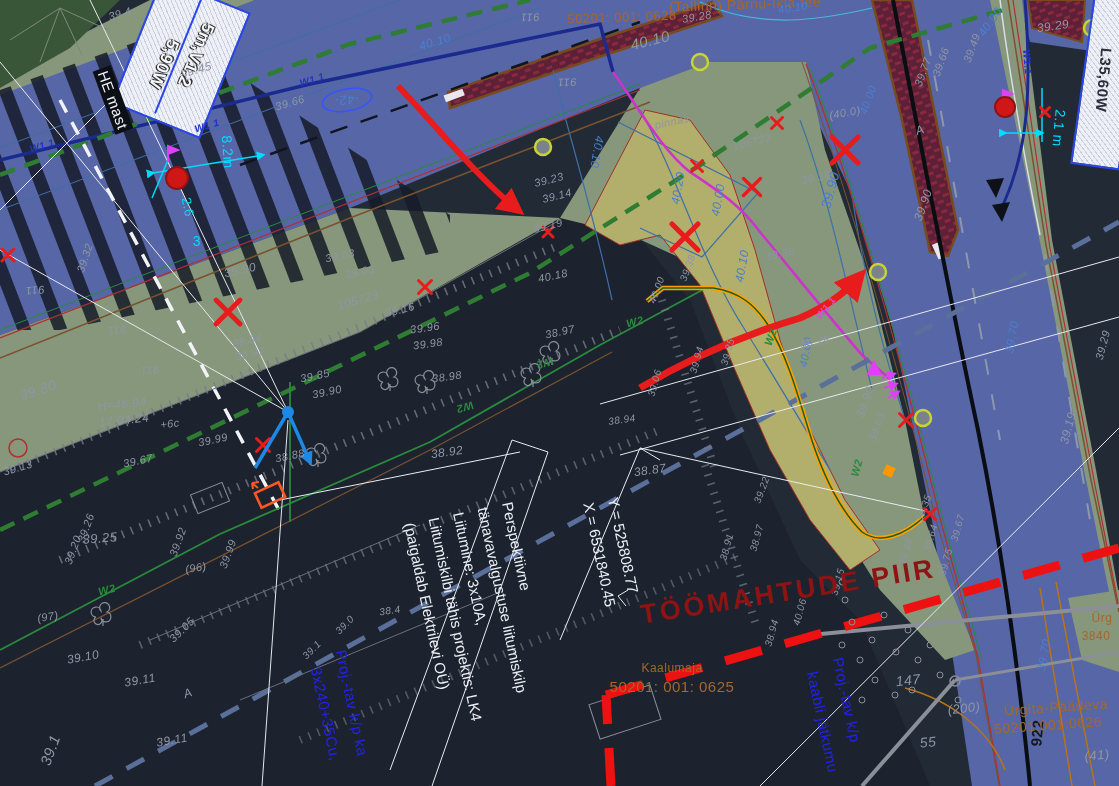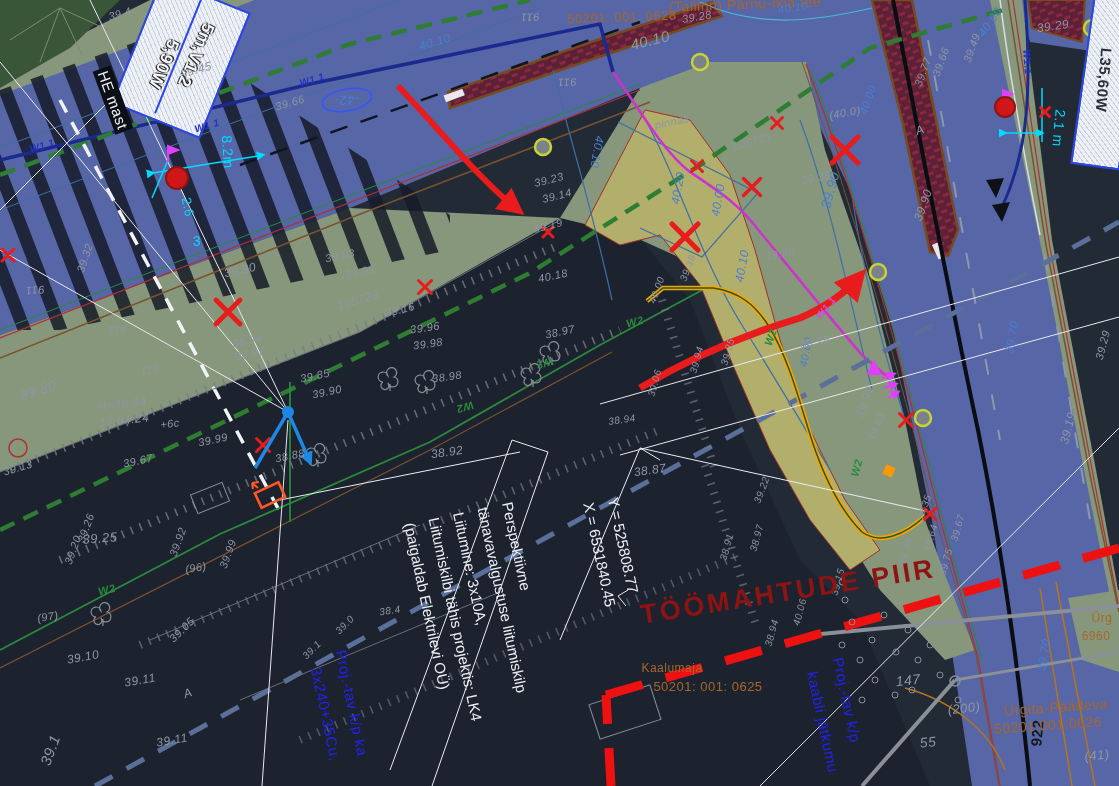--- a/index.html
+++ b/index.html
@@ -376,34 +376,34 @@
       <div class="lbl c-gray" style="left: 757px; top: 538px; font-size: 10px; --r: -75deg;">38.97</div>
       <div class="lbl c-gray" style="left: 727px; top: 547px; font-size: 10px; --r: -75deg;">38.91</div>
       <div class="lbl c-gray" style="left: 800px; top: 612px; font-size: 10px; --r: -75deg;">40.06</div>
       <div class="lbl c-gray" style="left: 772px; top: 633px; font-size: 10px; --r: -75deg;">38.94</div>
       <div class="lbl c-gray" style="left: 838px; top: 582px; font-size: 10px; --r: -75deg;">39.15</div>
       <div class="lbl c-gray" style="left: 390px; top: 611px; font-size: 10px; --r: -8deg;">38.4</div>
       <div class="lbl c-gray" style="left: 345px; top: 625px; font-size: 10px; --r: -45deg;">39.0</div>
       <div class="lbl c-gray" style="left: 312px; top: 650px; font-size: 10px; --r: -45deg;">39.1</div>
       <div class="lbl c-darkred" style="left: 788px; top: 592px; font-size: 27px; --r: -9deg;">TÖÖMAHTUDE PIIR</div>
       <div class="lbl c-sienna" style="left: 672px; top: 668px; font-size: 12px; --r: 0deg;">Kaalumaja</div>
-      <div class="lbl c-sienna" style="left: 708px; top: 686px; font-size: 13px; --r: 0deg;">50201: 001: 0625</div>
+      <div class="lbl c-sienna" style="left: 672px; top: 686px; font-size: 15px; --r: 0deg;">50201: 001: 0625</div>
       <div class="lbl c-bluebright" style="left: 352px; top: 703px; font-size: 15px; --r: 78deg;">Proj.-tav k/p ka</div>
       <div class="lbl c-bluebright" style="left: 326px; top: 714px; font-size: 15px; --r: 78deg;">3x240+35Cu,</div>
       <div class="lbl c-bluebright" style="left: 847px; top: 700px; font-size: 15px; --r: 78deg;">Proj.-tav k/p</div>
       <div class="lbl c-bluebright" style="left: 823px; top: 722px; font-size: 15px; --r: 78deg;">kaabli jätkumu</div>
       <div class="lbl c-gray" style="left: 908px; top: 680px; font-size: 14px; --r: -6deg;">147</div>
       <div class="lbl c-gray" style="left: 928px; top: 742px; font-size: 14px; --r: -6deg;">55</div>
       <div class="lbl c-gray" style="left: 964px; top: 708px; font-size: 13px; --r: -6deg;">(200)</div>
       <div class="lbl c-gray" style="left: 1097px; top: 755px; font-size: 13px; --r: -6deg;">(41)</div>
       <div class="lbl c-dark2" style="left: 1037px; top: 733px; font-size: 15px; --r: -85deg;">922</div>
       <div class="lbl c-sienna" style="left: 1056px; top: 707px; font-size: 14px; --r: -4deg;">Ürgita-Päädeva</div>
       <div class="lbl c-sienna" style="left: 1048px; top: 725px; font-size: 14px; --r: -4deg;">50201:001:0626</div>
       <div class="lbl c-sienna" style="left: 1102px; top: 618px; font-size: 12px; --r: 0deg;">Ürg</div>
-      <div class="lbl c-sienna" style="left: 1096px; top: 636px; font-size: 12px; --r: 0deg;">6960</div>
+      <div class="lbl c-sienna" style="left: 1096px; top: 636px; font-size: 12px; --r: 0deg;">3840</div>
     </div>
 
   <div id="main-note" class="note-block" style="left: 480px; top: 614px; transform: translate(-50%, -50%) rotate(78deg);">
       <div>Perspektiivne</div>
       <div>tänavavalgustuse liitumiskilp</div>
       <div>Liitumine: 3x10A,</div>
       <div>Liitumiskilbi tähis projektis: LK4</div>
       <div>(paigaldab Elektrilevi OÜ)</div>
     </div>
   <div id="coord-note" class="note-block" style="left: 612px; top: 552px; transform: translate(-50%, -50%) rotate(78deg);">

